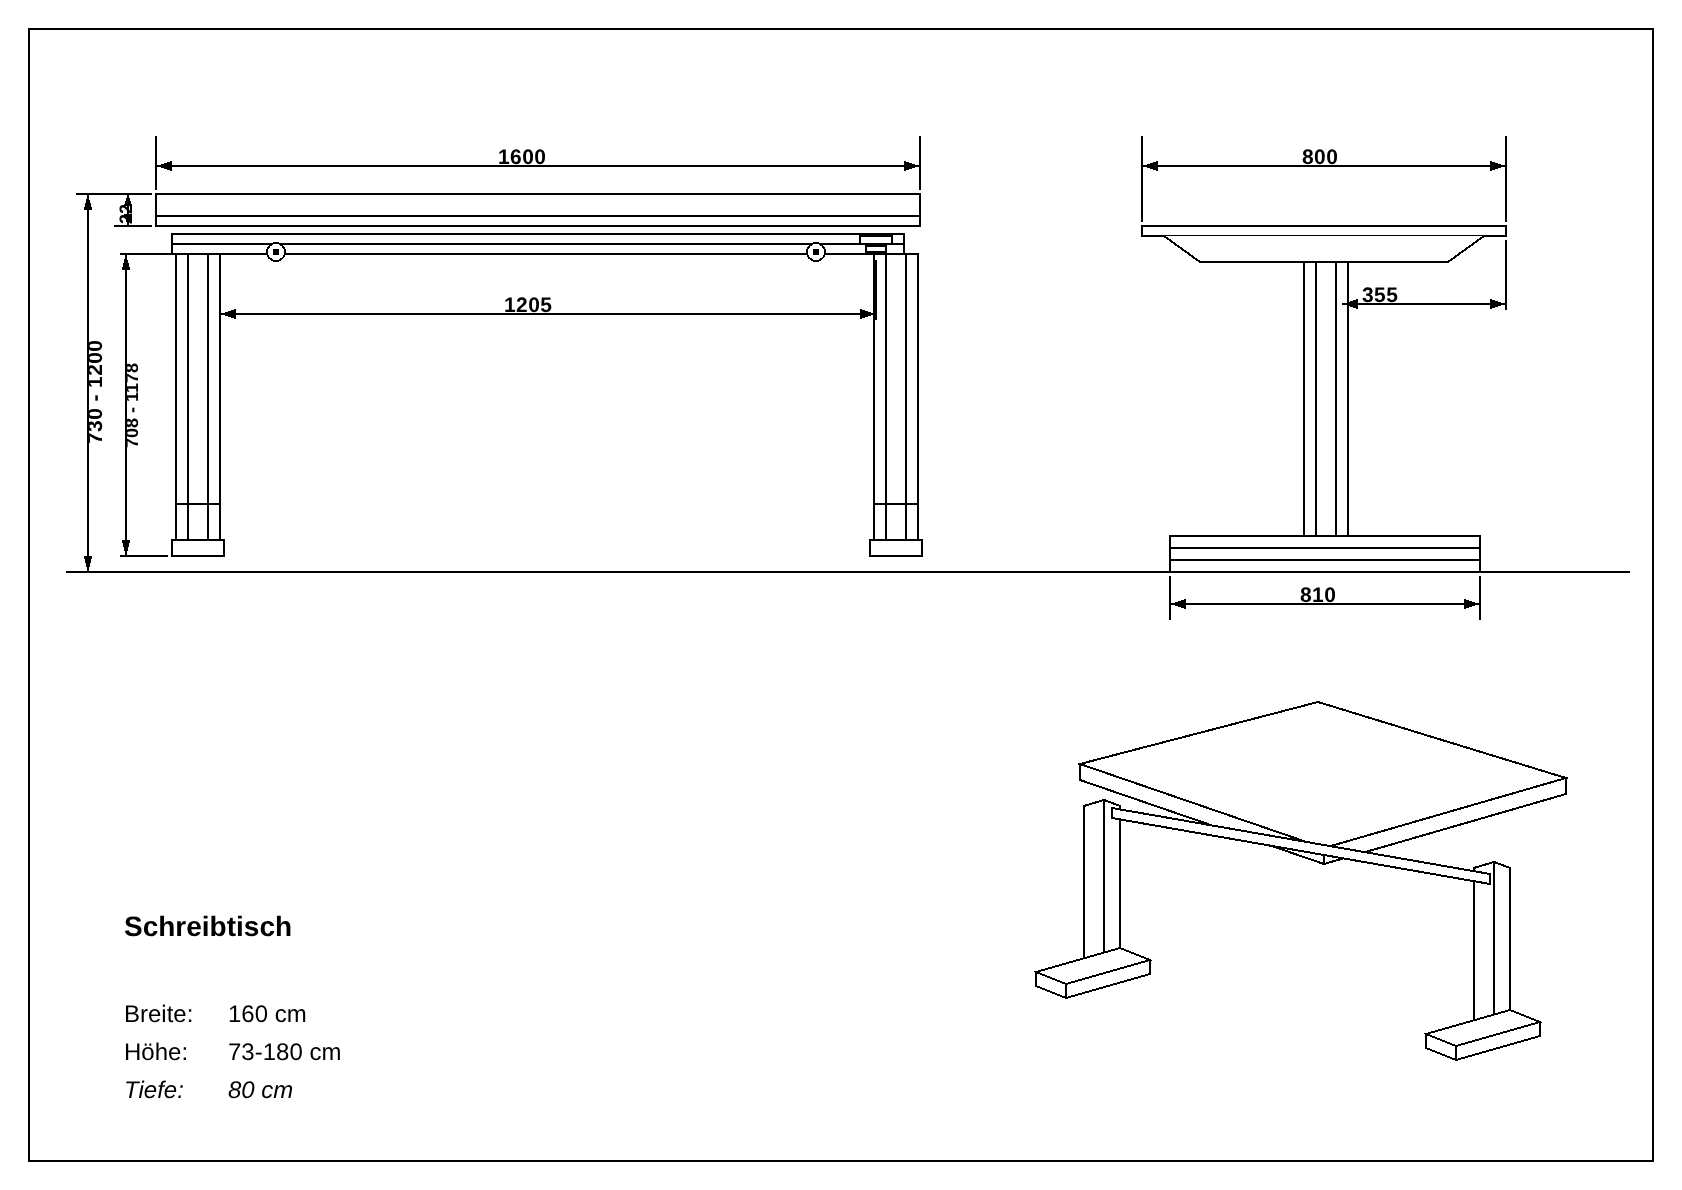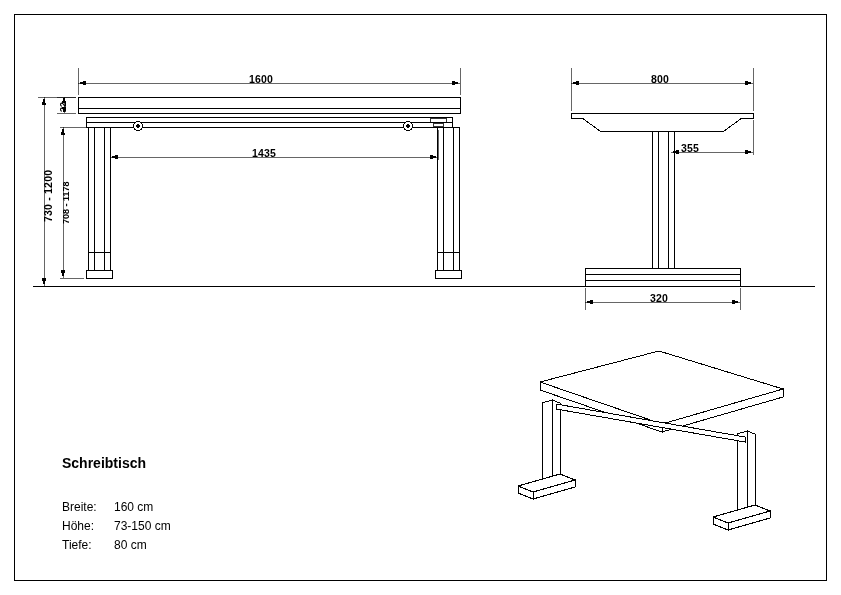--- a/index.html
+++ b/index.html
@@ -197,44 +197,44 @@
       <path d="M713 517 L713 524 L728 530 L728 523 Z" fill="#ffffff" stroke="#000000" stroke-width="1"></path>
       <path d="M728 523 L728 530 L770 518 L770 511 Z" fill="#ffffff" stroke="#000000" stroke-width="1"></path>
 
       <path d="M556 404 L745 437 L745 442 L556 409 Z" fill="#ffffff" stroke="#000000" stroke-width="1"></path>
 
     </g>
   </svg>
 
   <div class="lbl dim" style="left:249px; top:74px;">1600</div>
 
-  <div class="lbl dim" style="left:252px; top:148px;">1435</div>
+  <div class="lbl dim" style="left:252px; top:148px;">1205</div>
 
   <div class="lbl dim-small rot" style="left:59px; top:112px;">22</div>
 
   <div class="lbl dim rot" style="left:43px; top:222px;">730 - 1200</div>
 
   <div class="lbl dim-small rot" style="left:62px; top:224px;">708 - 1178</div>
 
   <div class="lbl dim" style="left:651px; top:74px;">800</div>
 
   <div class="lbl dim" style="left:681px; top:143px;">355</div>
 
-  <div class="lbl dim" style="left:650px; top:293px;">320</div>
+  <div class="lbl dim" style="left:650px; top:293px;">810</div>
 
   <div class="lbl title" style="left:62px; top:456px;">Schreibtisch</div>
 
   <div class="spec-row spec" style="left:62px; top:500px;">
     <span class="spec-key">Breite:</span>
     <span class="spec-val">160 cm</span>
   </div>
 
   <div class="spec-row spec" style="left:62px; top:519px;">
     <span class="spec-key">Höhe:</span>
-    <span class="spec-val">73-150 cm</span>
+    <span class="spec-val">73-180 cm</span>
   </div>
 
-  <div class="spec-row spec" style="left:62px; top:538px;">
+  <div class="spec-row spec" style="left:62px; top:538px;font-style:italic;">
     <span class="spec-key">Tiefe:</span>
     <span class="spec-val">80 cm</span>
   </div>
 
 </div>
 
 </body></html>

